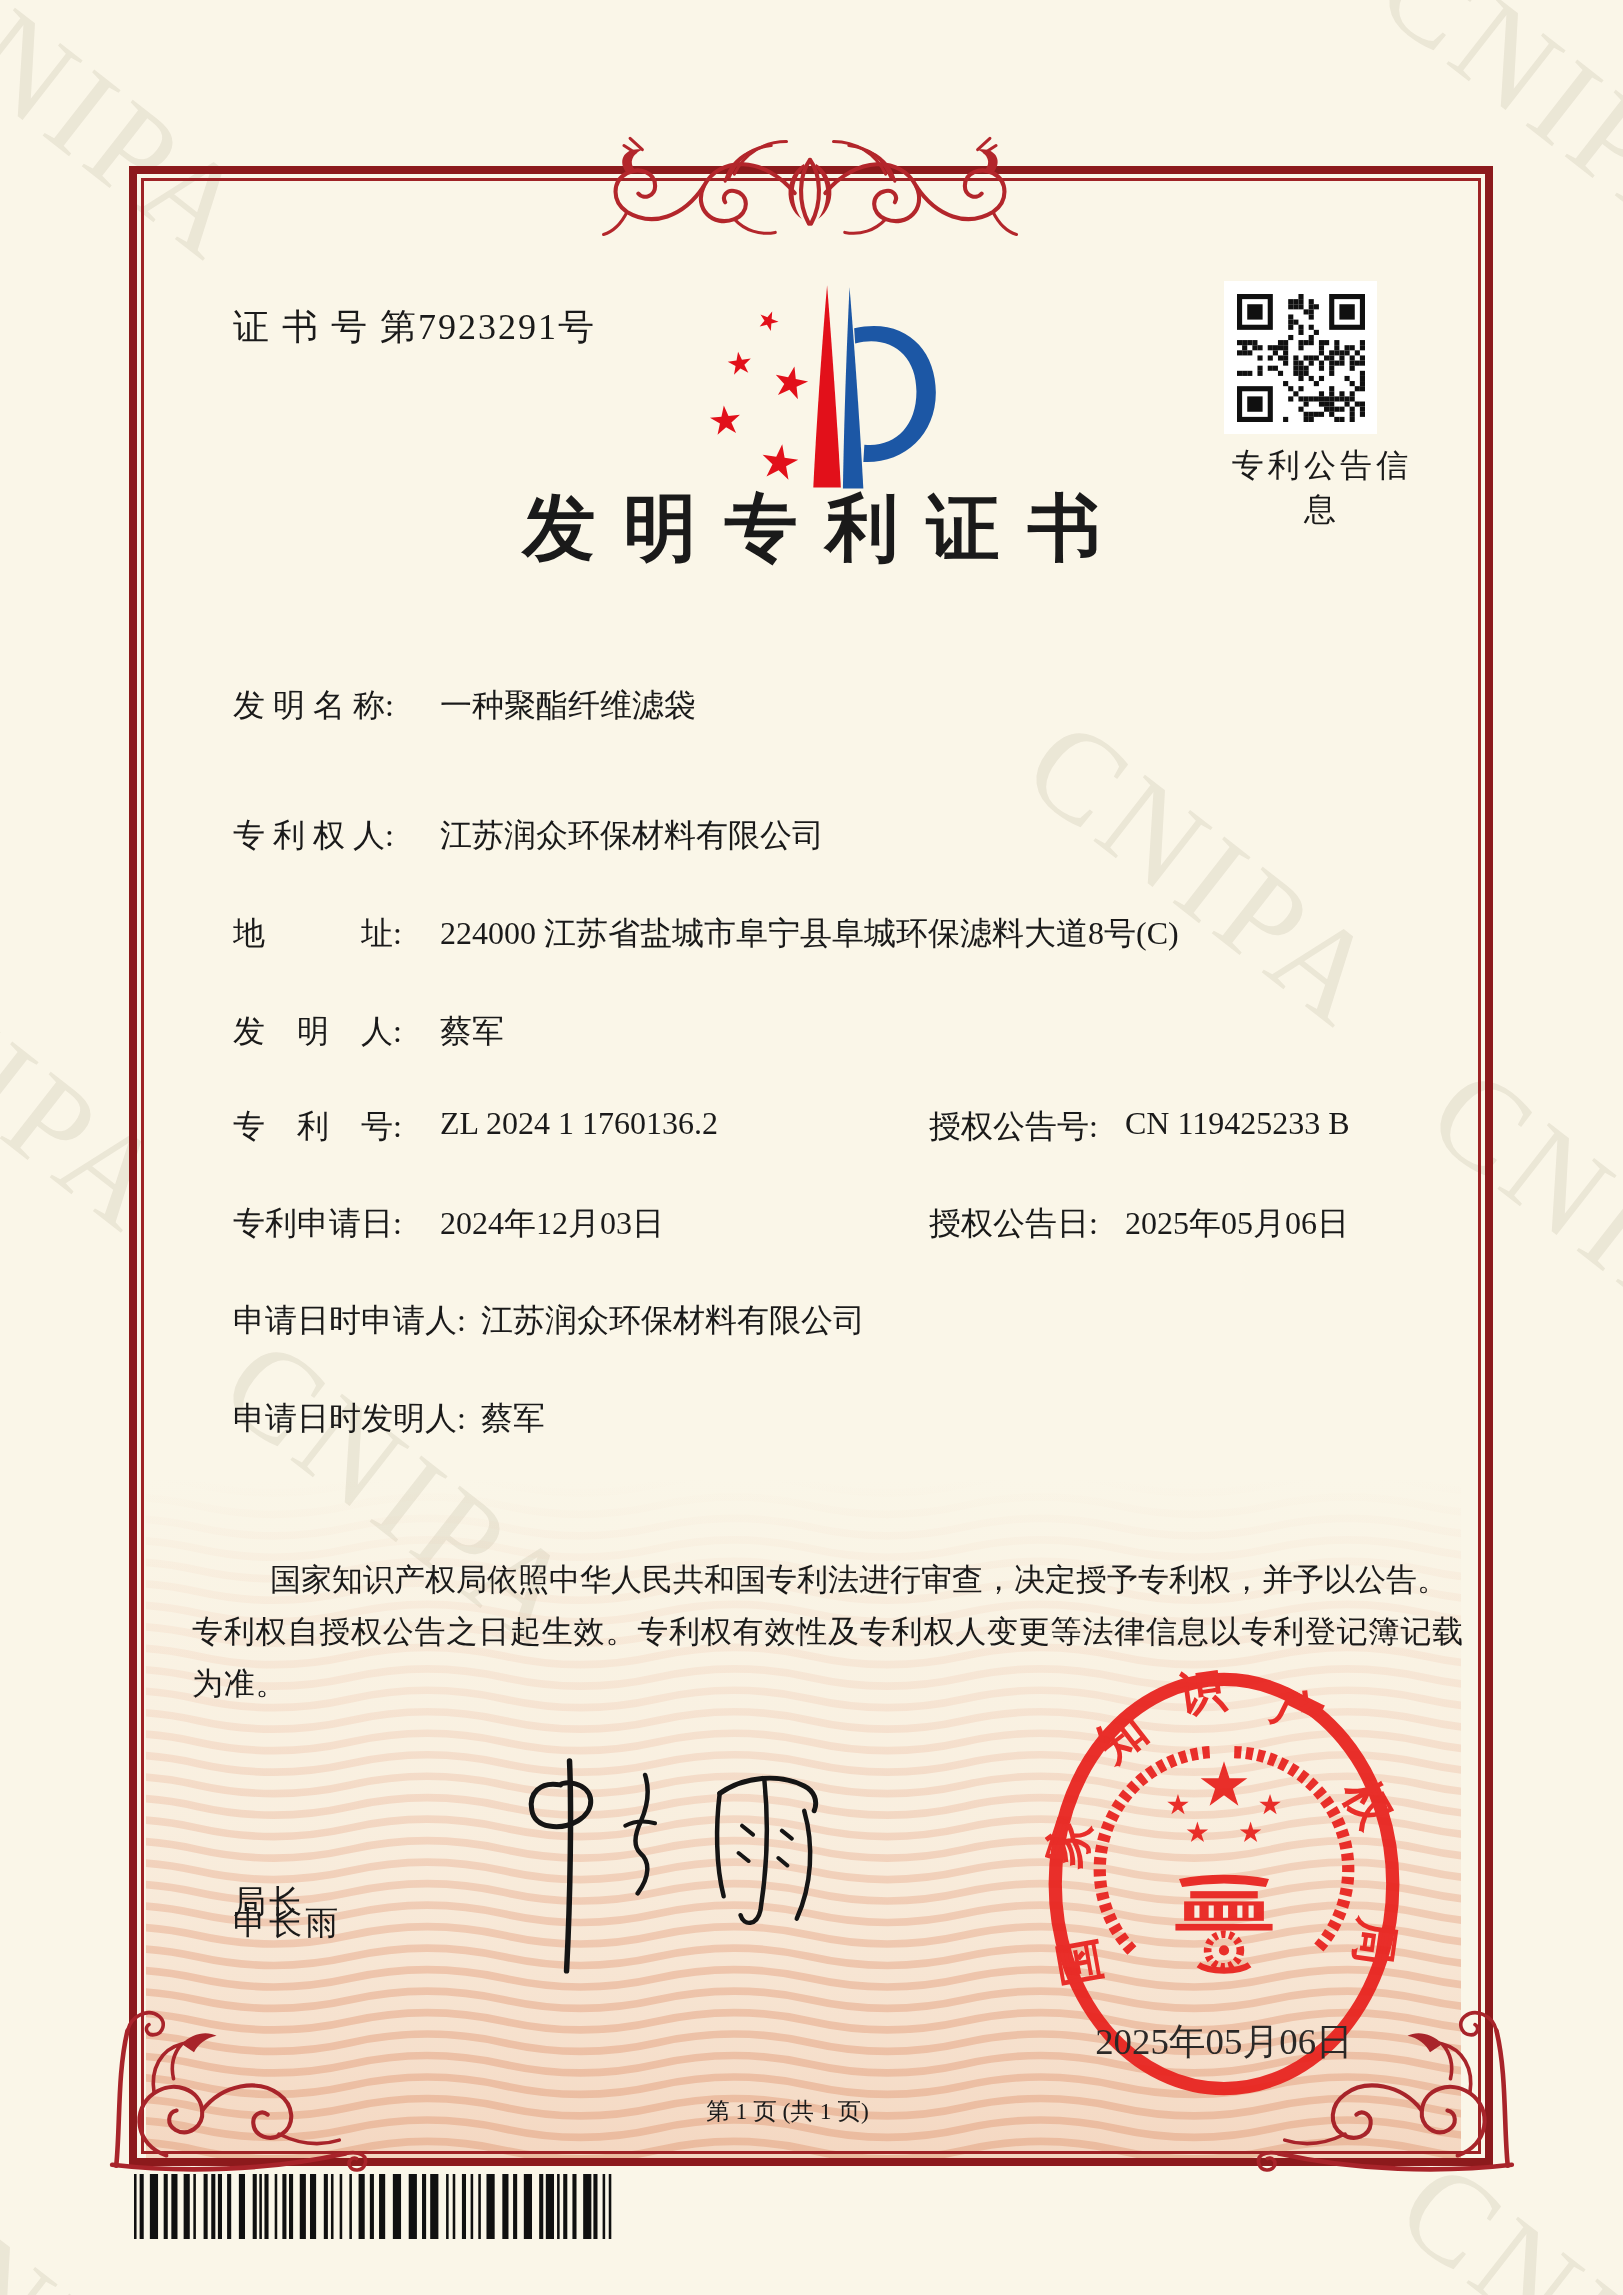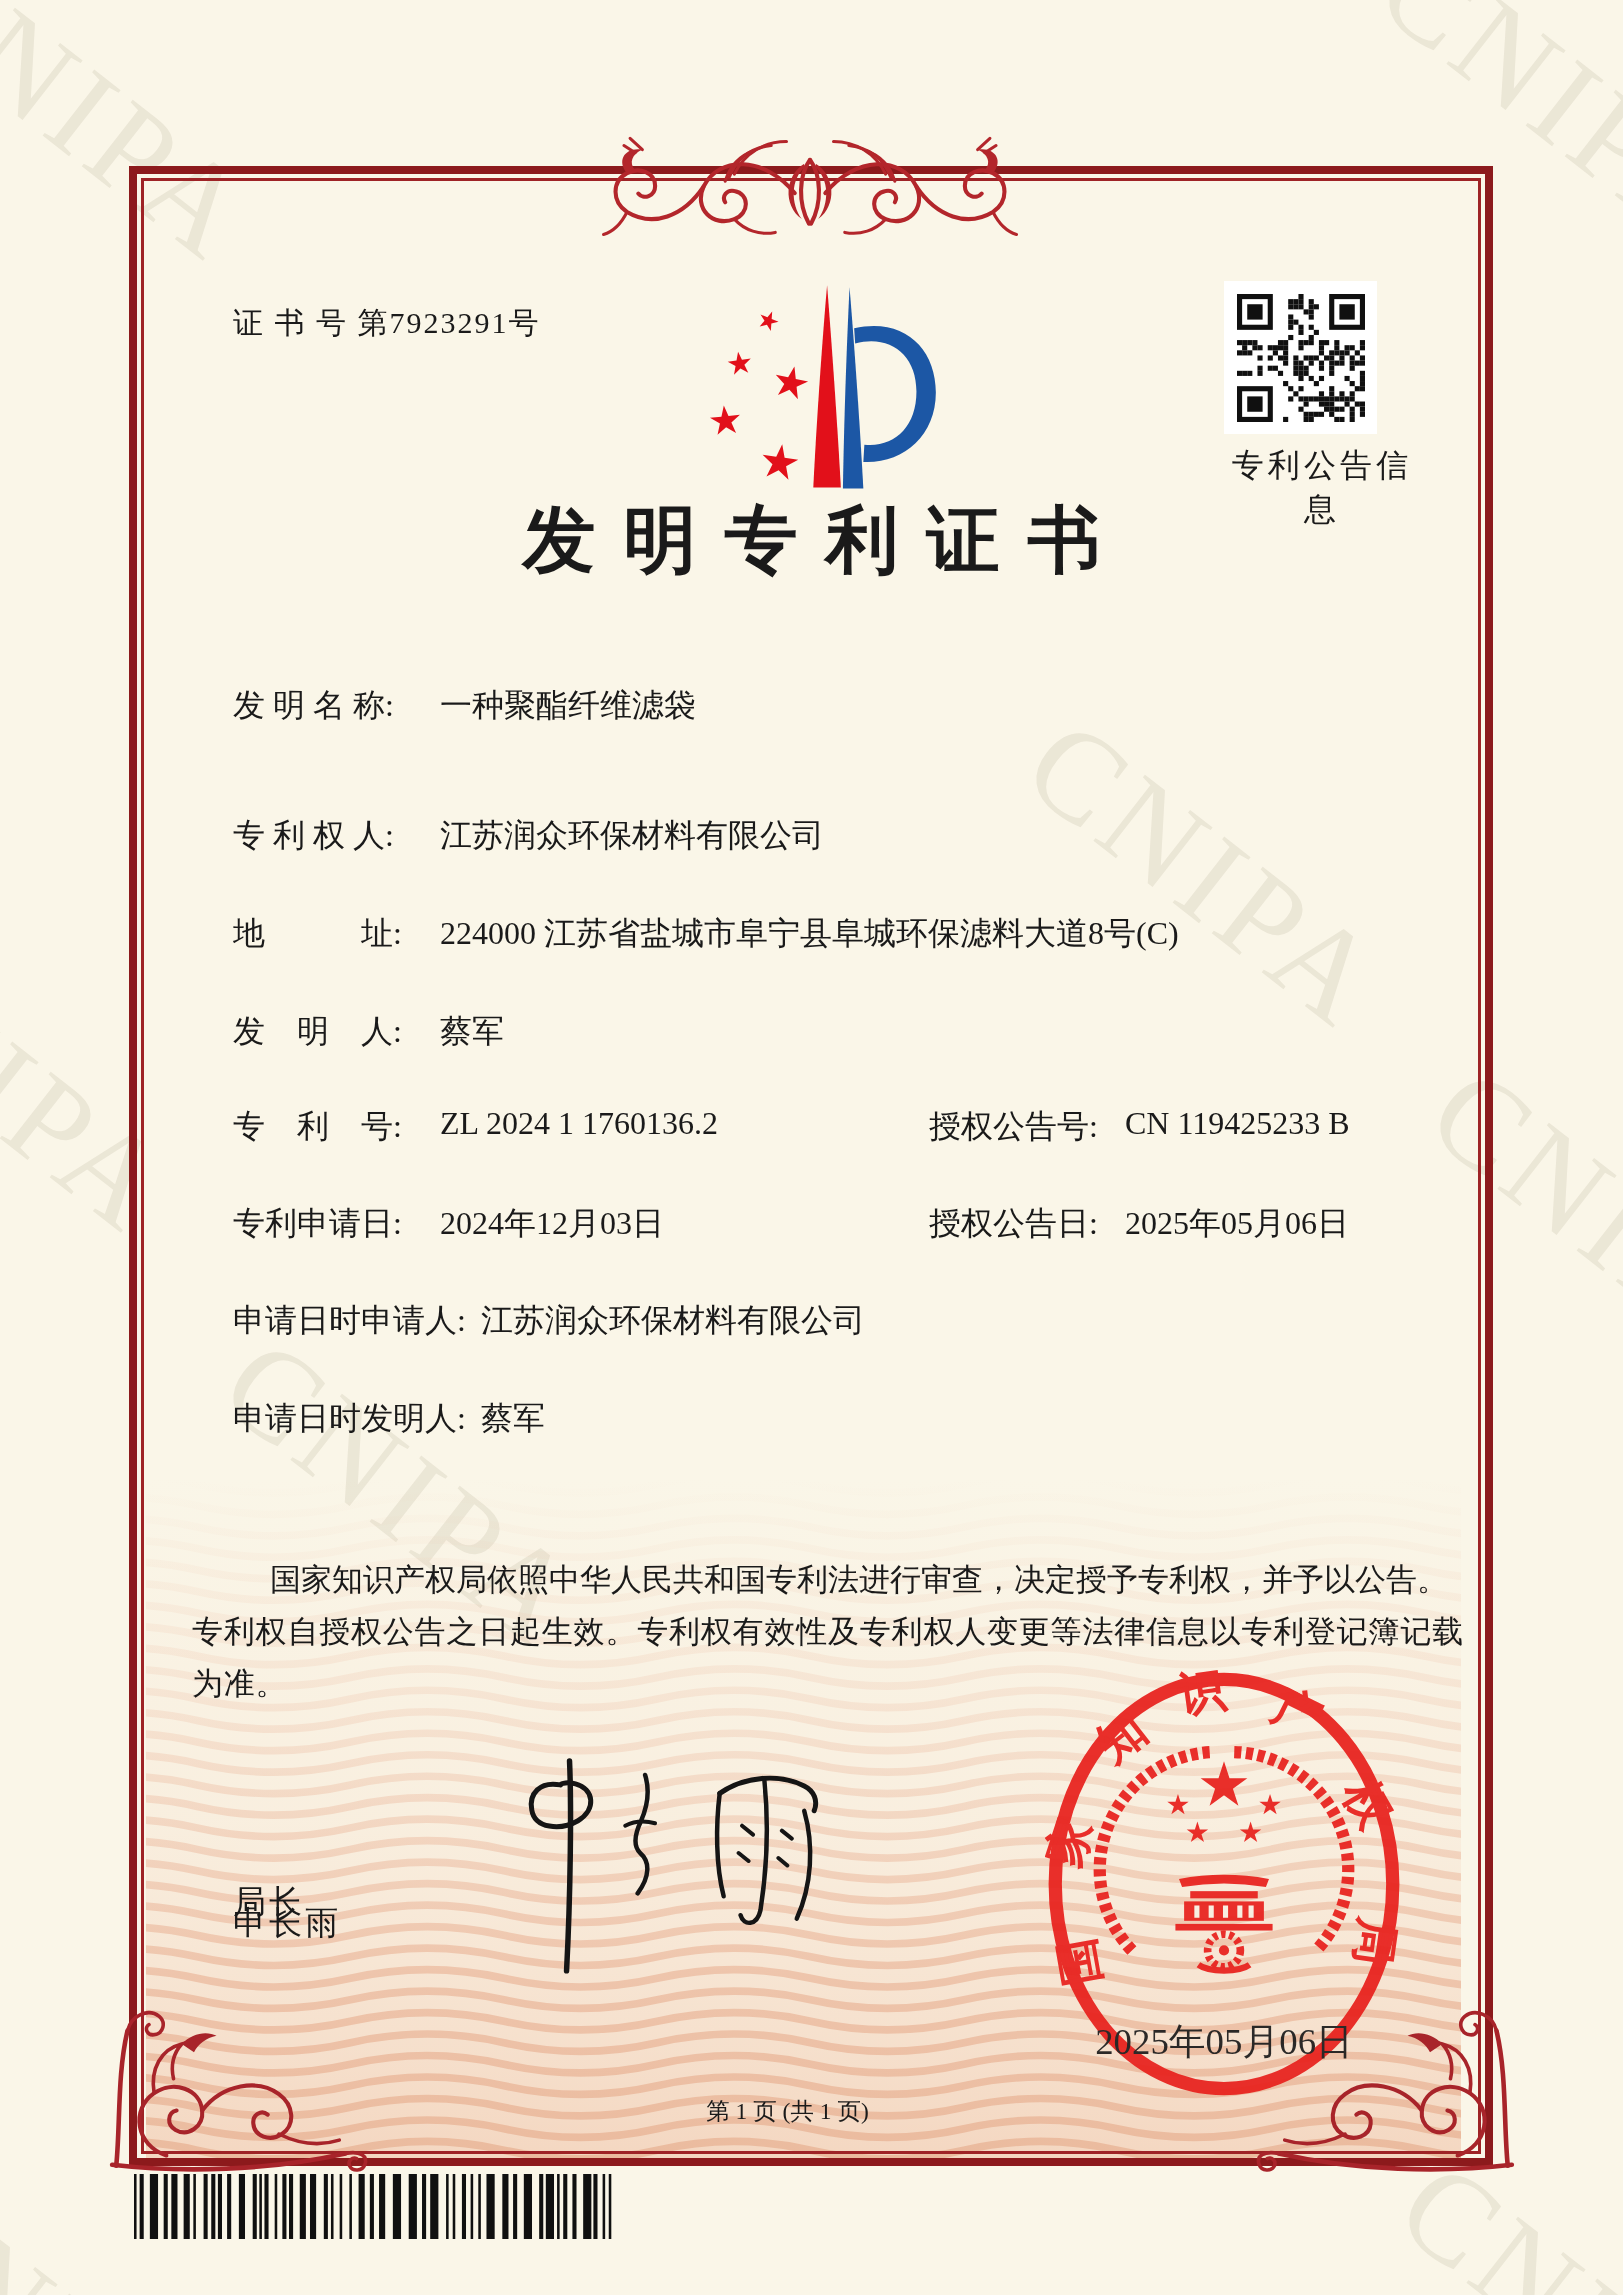--- a/index.html
+++ b/index.html
@@ -13,27 +13,27 @@
 
   
   .frame{position:absolute;left:129px;top:166px;width:1348px;height:1984px;
          border:8.2px solid #8c1a1c;}
   .frame-inner{position:absolute;inset:4.1px;border:3.1px solid #9e2326;}
 
   
   .orn{position:absolute;}
 
   
-  .cert-no{position:absolute;left:233px;top:303px;font-size:30px;letter-spacing:2px;}
+  .cert-no{position:absolute;left:233px;top:303px;font-size:36px;letter-spacing:2px;}
   .logo{position:absolute;left:703px;top:282px;width:240px;height:215px;}
   .qr-box{position:absolute;left:1224px;top:281px;width:153px;height:153px;background:#ffffff;
           display:flex;align-items:center;justify-content:center;}
   .qr-label{position:absolute;left:1220px;top:444px;width:204px;text-align:center;
             font-size:32px;letter-spacing:4.1px;}
-  .title{position:absolute;left:0;top:492px;width:100%;text-align:center;font-size:73px;
+  .title{position:absolute;left:0;top:480px;width:100%;text-align:center;font-size:73px;
          font-weight:bold;letter-spacing:28px;text-indent:28px;}
 
   
   .row{position:absolute;left:0;top:0;width:100%;height:47px;font-size:32px;}
   .lbl{position:absolute;left:233px;white-space:pre;}
   .val{position:absolute;left:440px;white-space:pre;}
   .lbl2{position:absolute;left:909px;white-space:pre;margin-left:20px;}
   .val2{position:absolute;left:1125px;white-space:pre;}
   .r1{top:684px}.r2{top:814px}.r3{top:912px}.r4{top:1010px}
   .r5{top:1105px}.r6{top:1202px}.r7{top:1299px}.r8{top:1397px}

